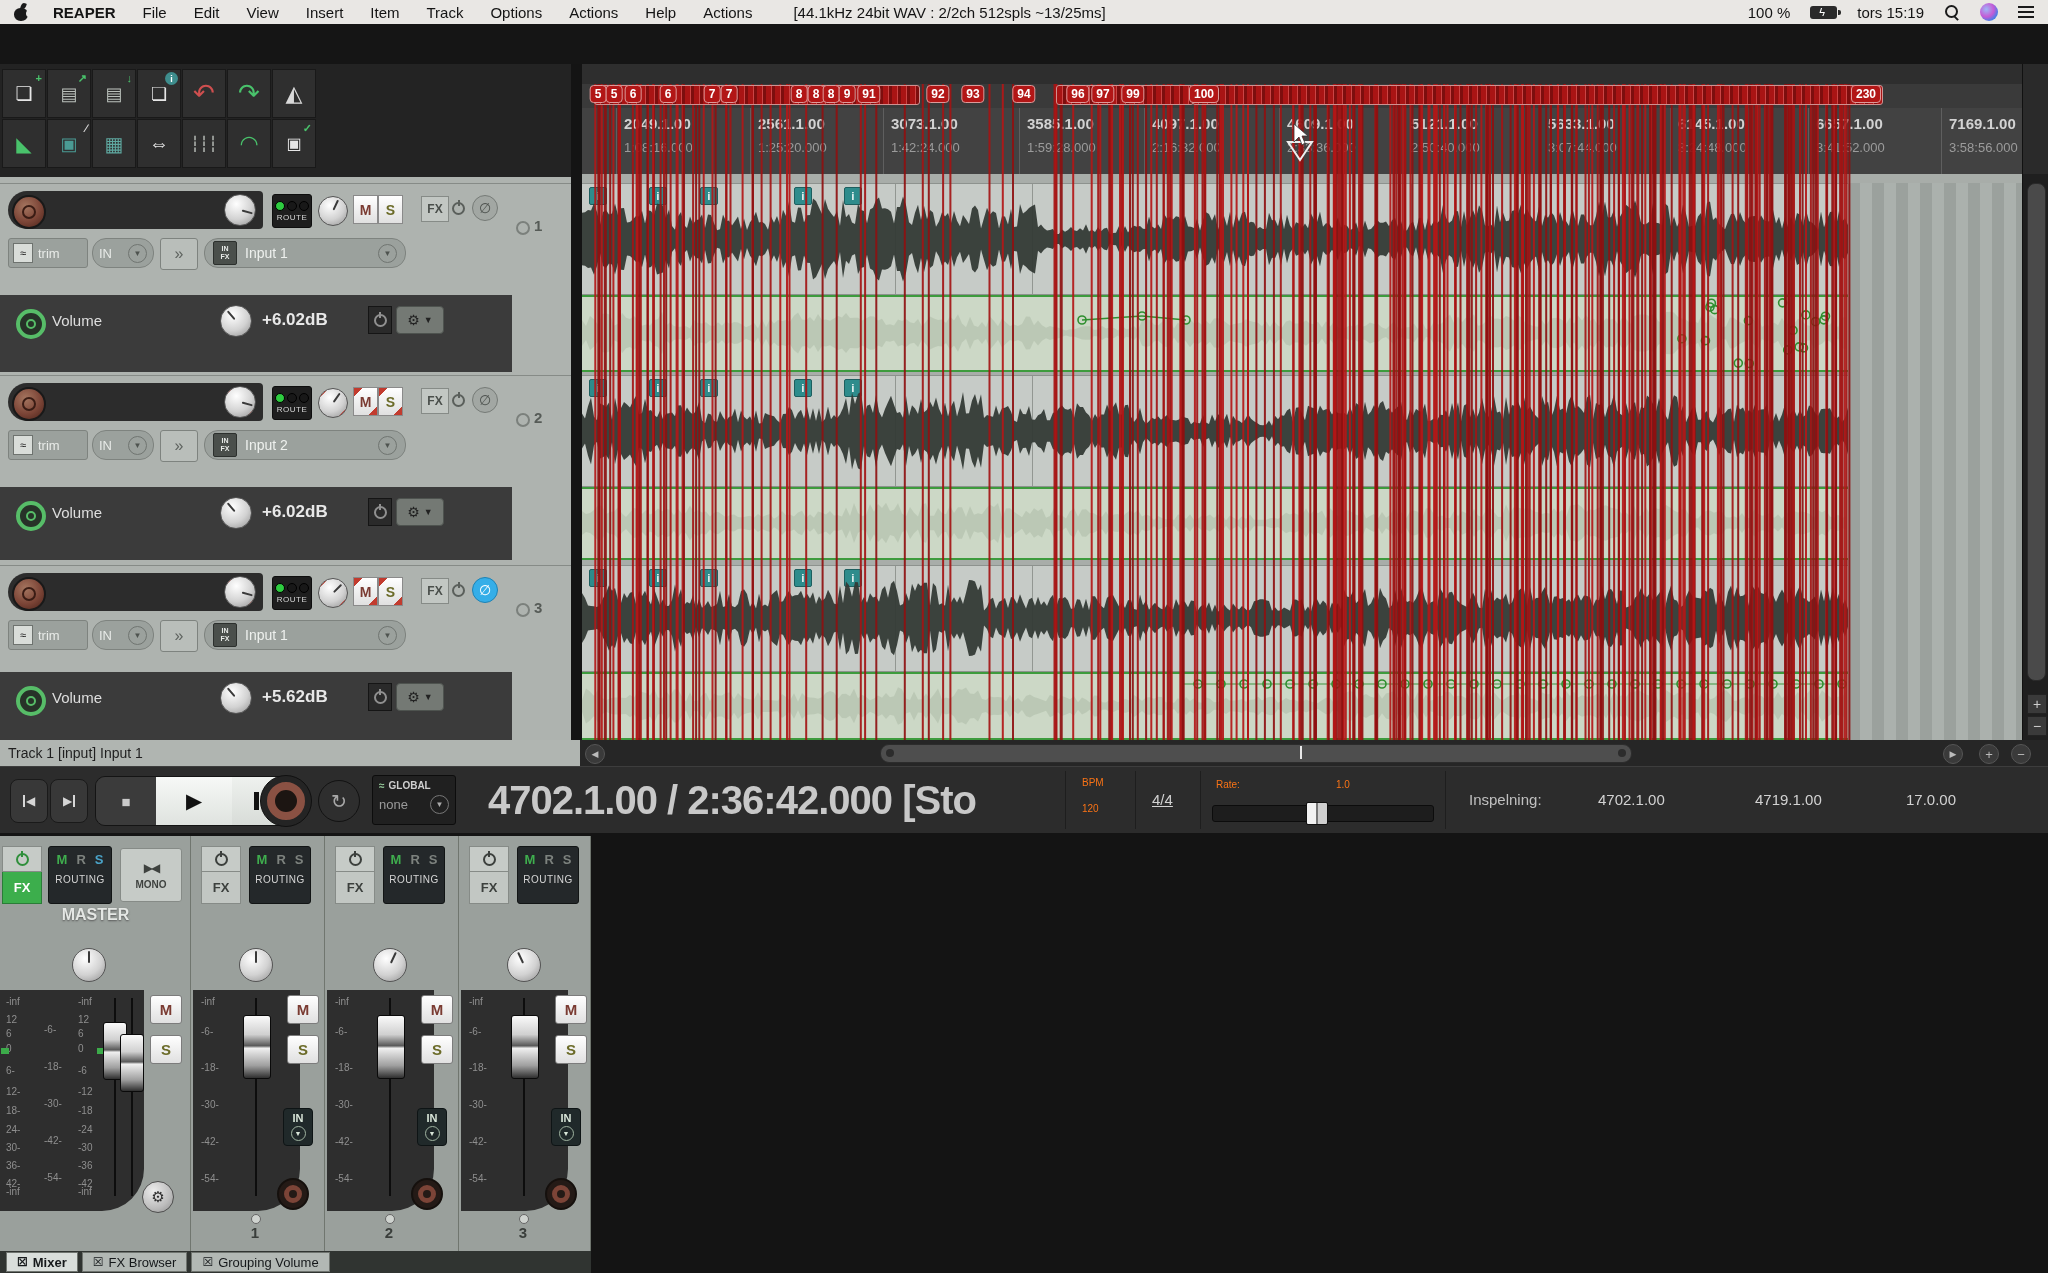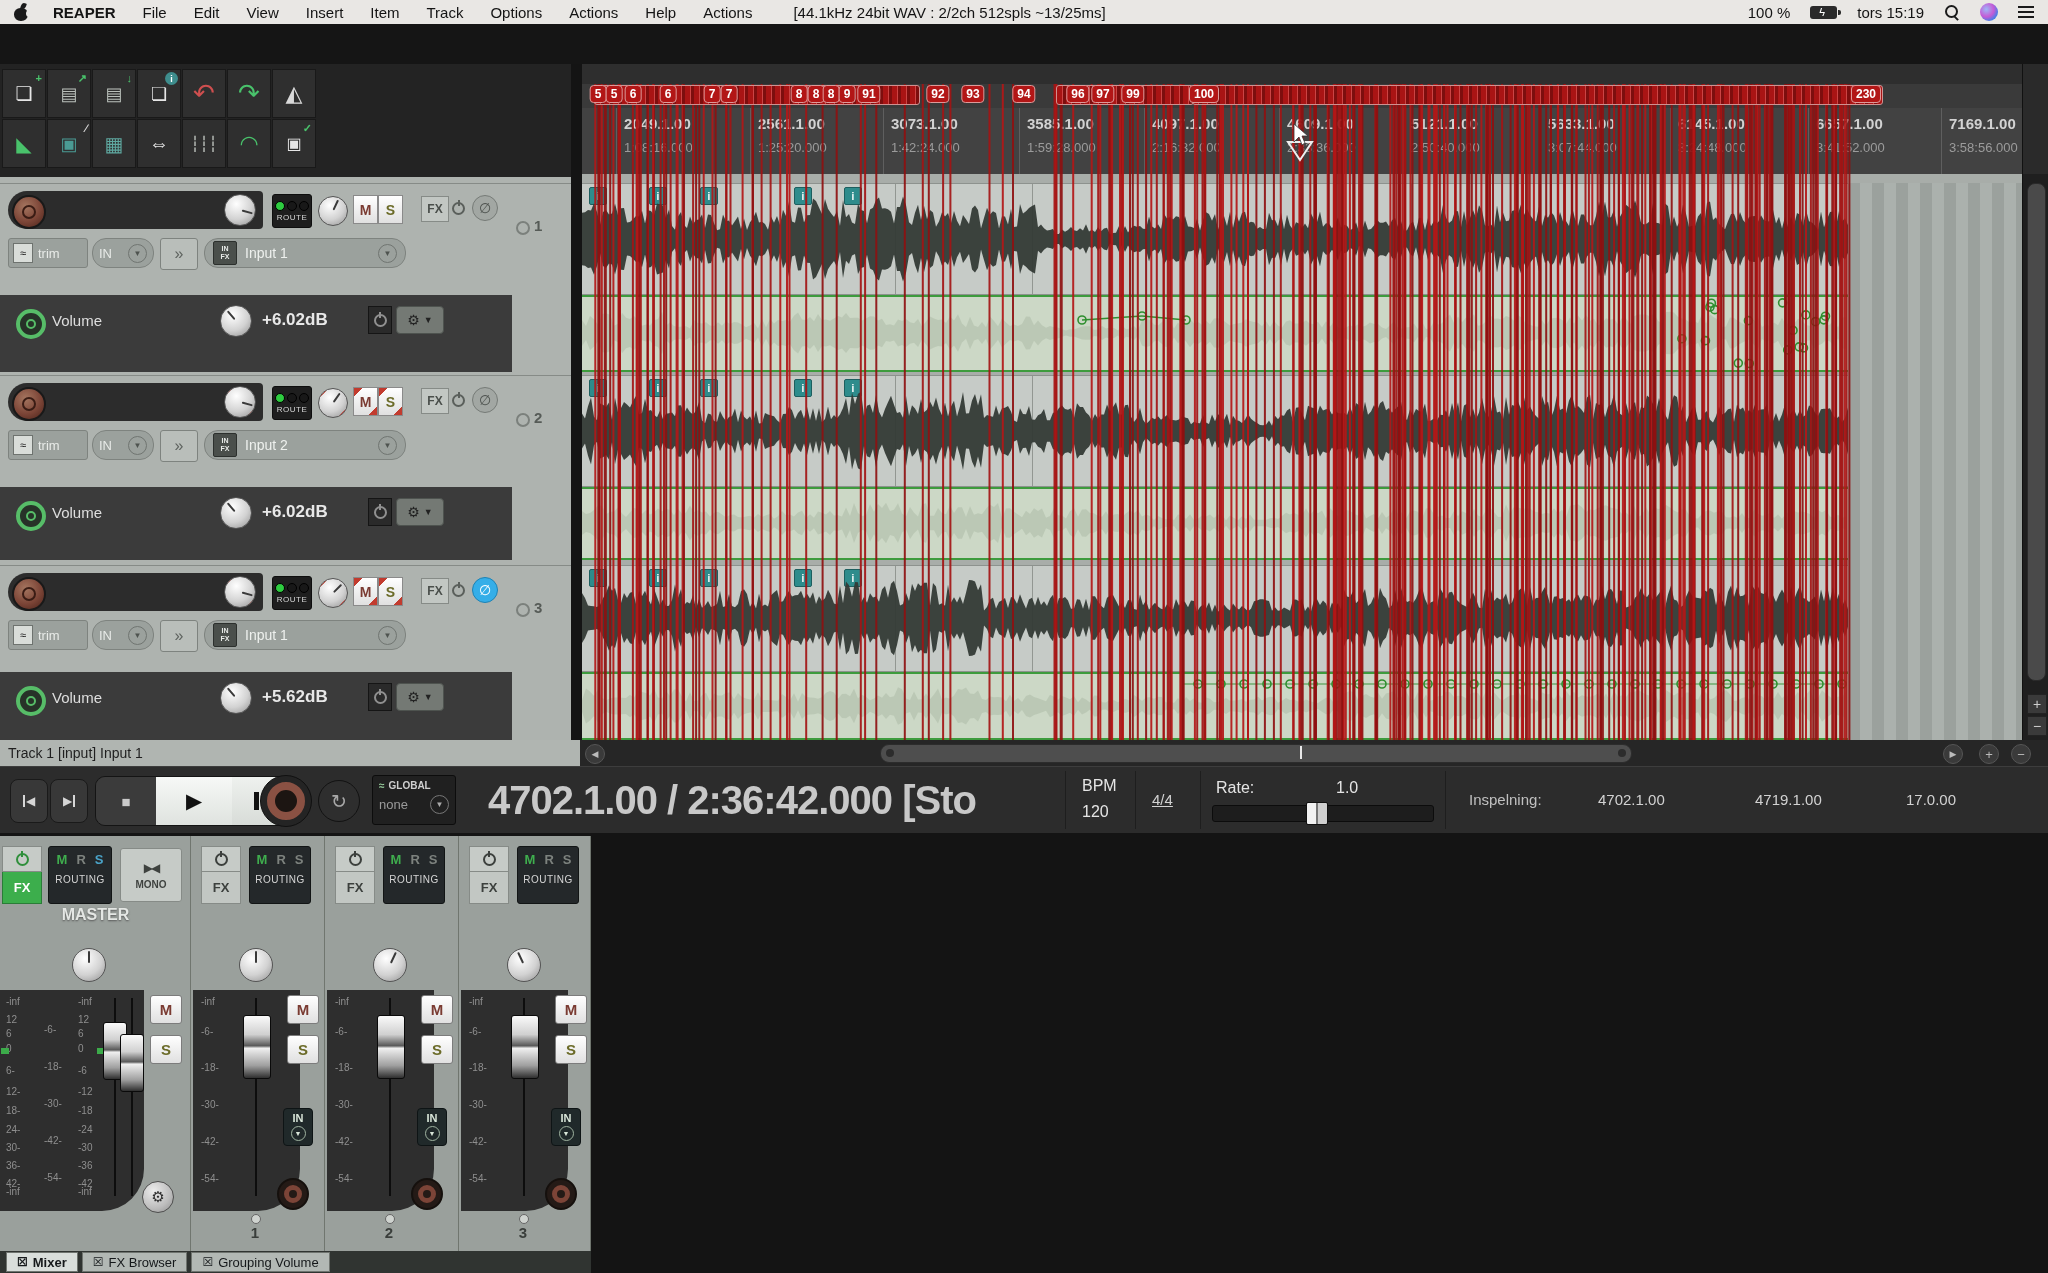--- a/index.html
+++ b/index.html
@@ -140,21 +140,21 @@
   #recbig i{width:22px;height:22px;border-radius:50%;border:8px solid #8a5143;background:#1c1512;}
   #loopbtn{position:absolute;left:318px;top:13px;width:40px;height:40px;border-radius:50%;background:#2e2e2e;border:1px solid #121212;
            color:#a8a8a8;font-size:19px;display:flex;align-items:center;justify-content:center;}
   #globalbox{position:absolute;left:372px;top:8px;width:84px;height:50px;background:#202020;border:1px solid #0c0c0c;border-radius:3px;
              padding:4px 6px;box-sizing:border-box;}
   #globalbox .r1{display:flex;align-items:center;gap:4px;color:#cfcfcf;font-size:10px;font-weight:bold;}
   #globalbox .r2{display:flex;align-items:center;justify-content:space-between;margin-top:4px;color:#9a9a9a;font-size:13px;}
   #postext{position:absolute;left:488px;top:0;height:66px;line-height:66px;font-size:40px;font-weight:bold;color:#c8c8c8;
            letter-spacing:-1px;white-space:nowrap;}
   .tpsep{position:absolute;top:4px;width:1px;height:58px;background:#1e1e1e;}
-  .tplbl{position:absolute;color:#e5e5e5;font-size:16px;}
+  .tplbl{position:absolute;color:#f97316;font-size:10px;}
   .tpval{position:absolute;color:#d2d2d2;font-size:15px;}
   #rateslider{position:absolute;left:1212px;top:38px;width:220px;height:15px;background:#1d1d1d;border:1px solid #0c0c0c;border-radius:3px;}
   #ratethumb{position:absolute;left:1306px;top:35px;width:20px;height:21px;border:1px solid #111;border-radius:2px;
              background:linear-gradient(90deg,#f2f2f2 0 45%,#777 45% 55%,#cfcfcf 55% 100%);}
   
   #mixer{left:0;top:772px;width:591px;height:415px;background:#9aa09c;}
   .stripdiv{position:absolute;top:0;width:1px;height:415px;background:#70766f;}
   .mxblk{position:absolute;box-sizing:border-box;}
   .mrsblk{background:#24282a;border:1px solid #121515;border-radius:3px;}
   .mrsrow{display:flex;justify-content:center;gap:9px;font-size:13px;font-weight:bold;padding-top:5px;}

